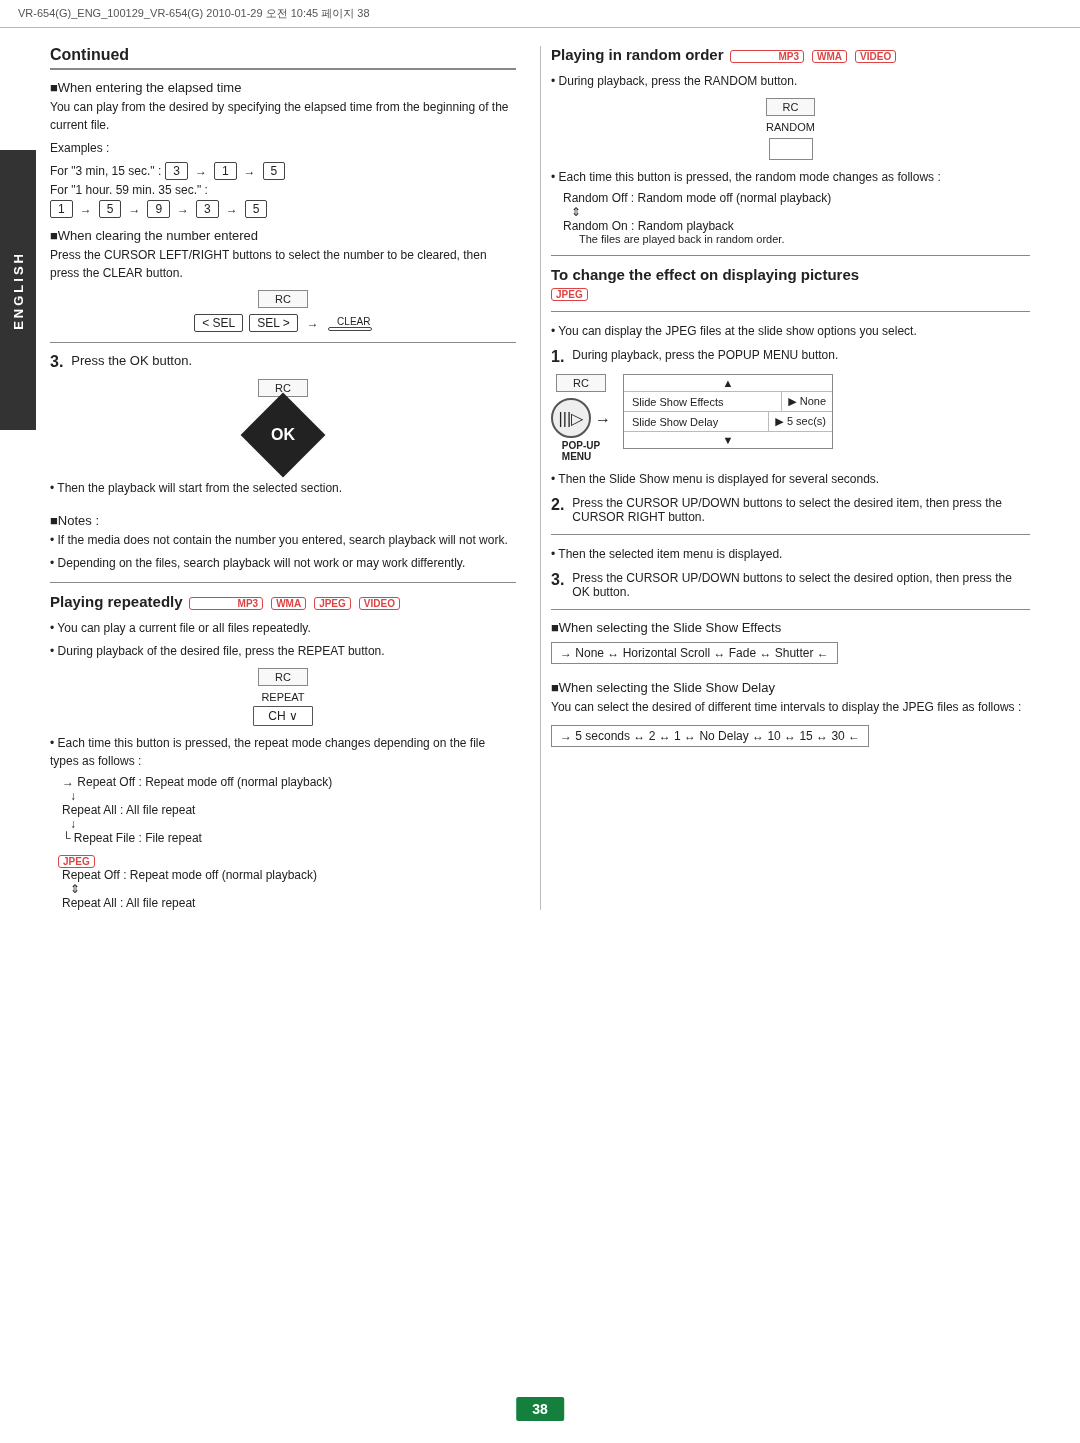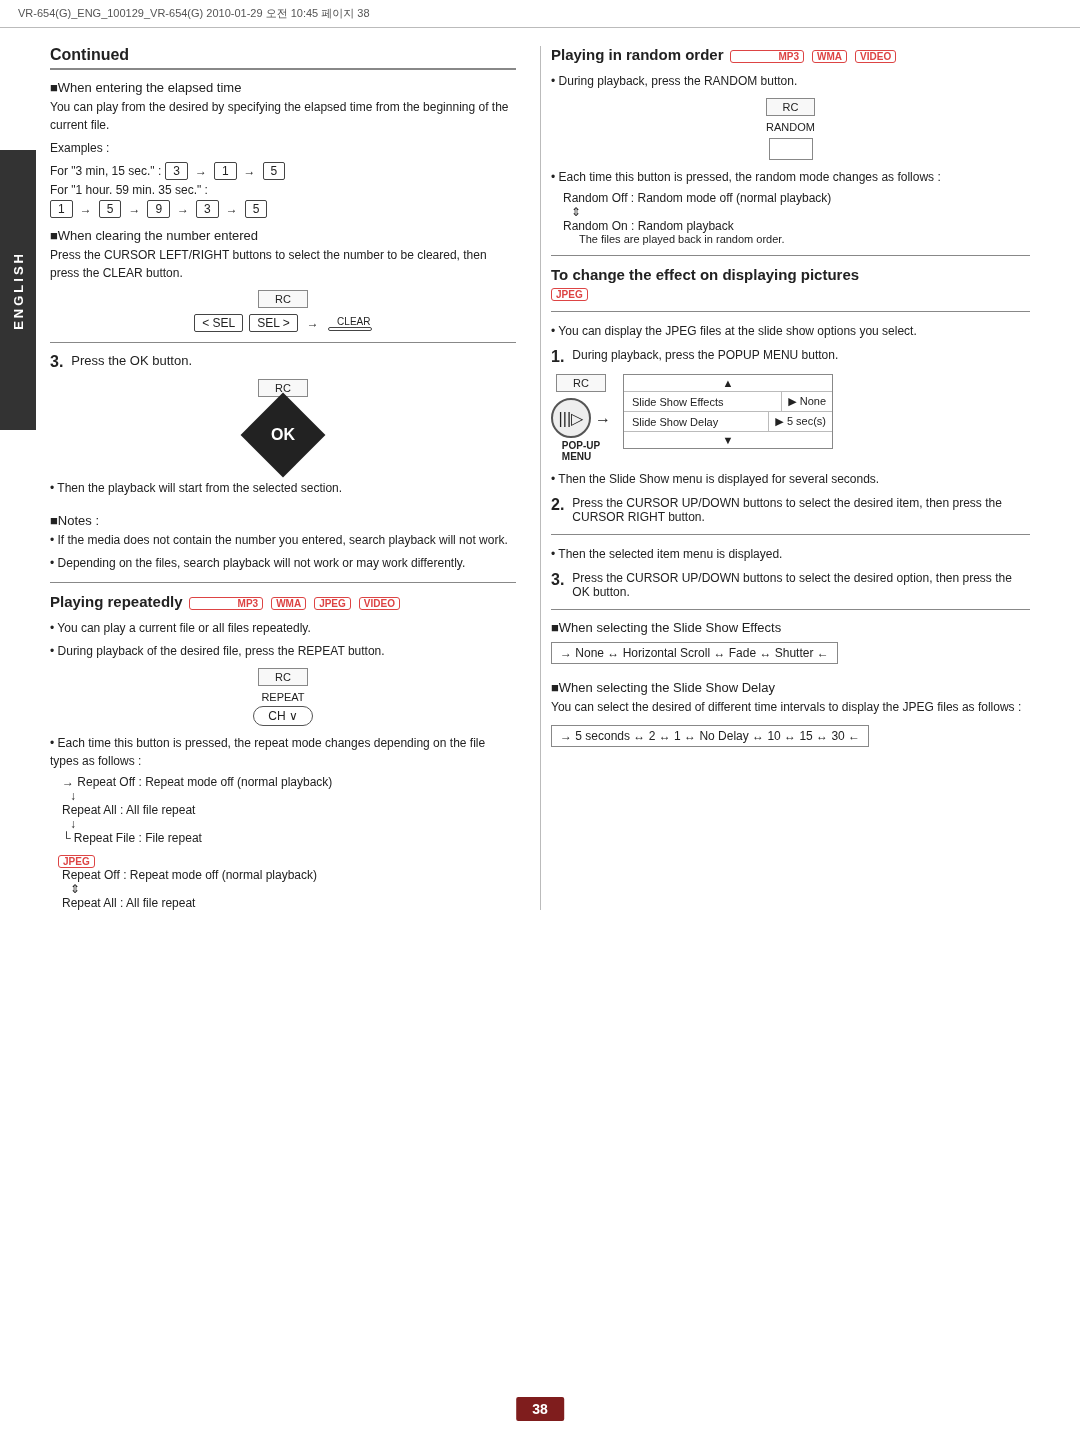--- a/index.html
+++ b/index.html
@@ -100,21 +100,21 @@
       color: #fff;
       font-weight: bold;
       font-size: 16px;
     }
     .repeat-btn {
       border: 1.5px solid #555;
       padding: 2px 14px;
       background: #fff;
       font-size: 12px;
       display: inline-block;
-      border-radius: 10px;
+      border-radius: 1px;
     }
     .tag-badge {
       display: inline-block;
       border: 1.5px solid #333;
       border-radius: 3px;
       font-size: 10px;
       font-weight: bold;
       padding: 0px 4px;
       margin-right: 2px;
       color: #333;
@@ -130,21 +130,21 @@
     .section-heading {
       font-size: 15px;
       font-weight: bold;
       margin-bottom: 4px;
     }
     .page-num-bar {
       position: absolute;
       bottom: 22px;
       left: 50%;
       transform: translateX(-50%);
-      background: #7f1d1d;
+      background: #15803d;
       color: #fff;
       font-size: 14px;
       font-weight: bold;
       padding: 4px 16px;
       border-radius: 2px;
     }
     .rc-diagram {
       display: flex;
       flex-direction: column;
       align-items: center;

